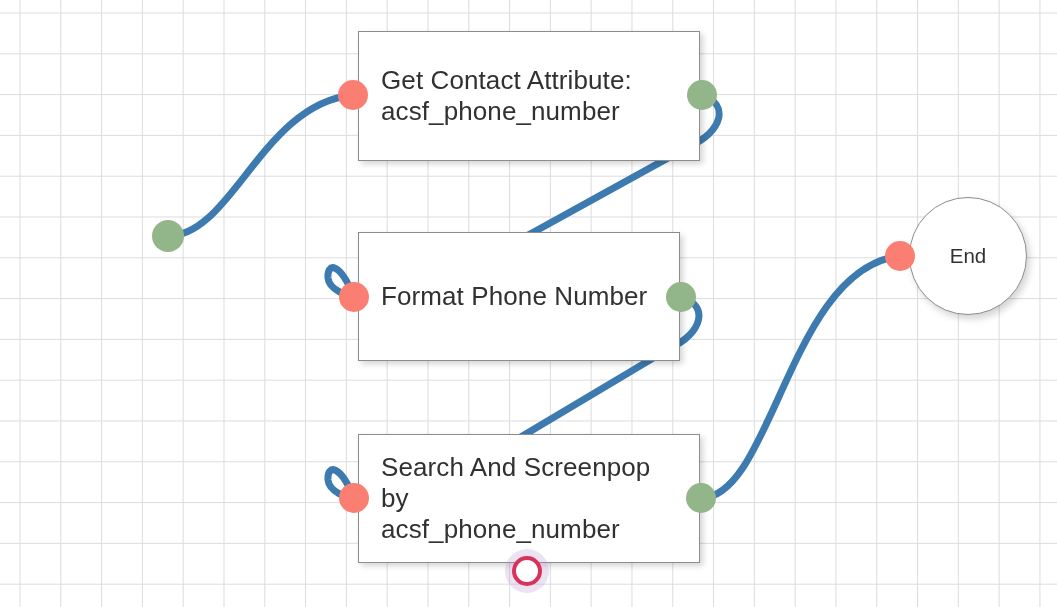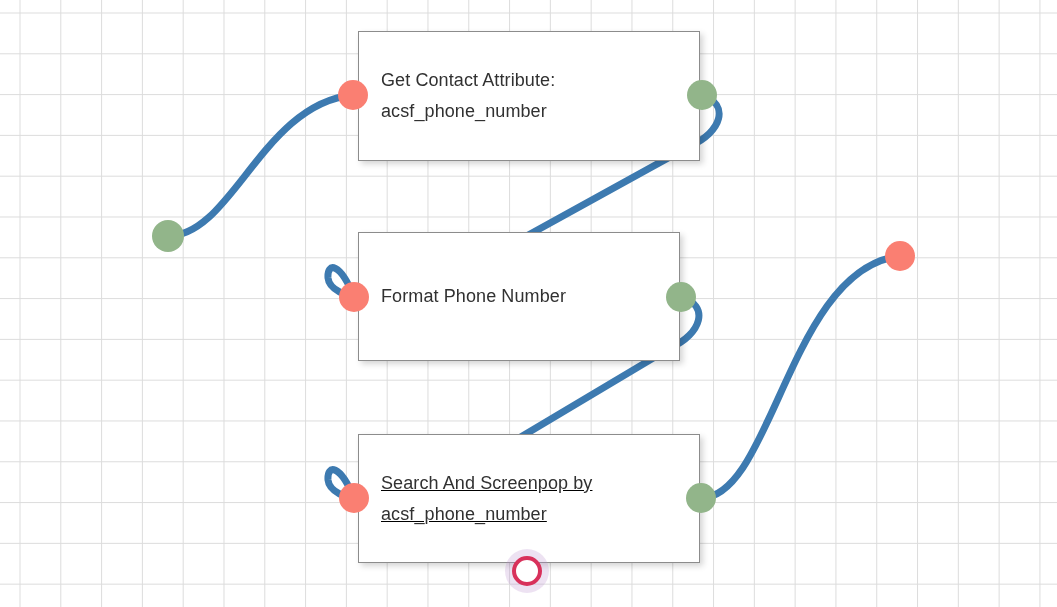--- a/index.html
+++ b/index.html
@@ -41,21 +41,21 @@
     box-sizing: border-box;
     background: #ffffff;
     border: 1.5px solid #8c8c8c;
     box-shadow: 3px 3px 6px rgba(0,0,0,0.17);
     z-index: 3;
     display: flex;
     align-items: center;
     padding: 0 22px;
   }
   .node-label {
-    font-size: 18px;
+    font-size: 26px;
     line-height: 31px;
     color: #313131;
     letter-spacing: 0.1px;
     text-align: left;
     white-space: pre-line;
   }
   .terminal-node {
     position: absolute;
     box-sizing: border-box;
     background: #ffffff;
@@ -118,26 +118,29 @@
   </div>
   <div class="port port-in" id="port-gca-in" style="left: 338px; top: 80px; width: 30px; height: 30px;"></div>
   <div class="port port-out" id="port-gca-out" style="left: 687px; top: 80px; width: 30px; height: 30px;"></div>
 
   <div class="node-box" id="node-format-phone-number" style="left: 358px; top: 232px; width: 322px; height: 129px;">
     <span class="node-label" style="width:100%;text-align:left;">Format Phone Number</span>
   </div>
   <div class="port port-in" id="port-fpn-in" style="left: 339px; top: 282px; width: 30px; height: 30px;"></div>
   <div class="port port-out" id="port-fpn-out" style="left: 666px; top: 282px; width: 30px; height: 30px;"></div>
 
-  <div class="node-box" id="node-search-and-screenpop" style="left: 358px; top: 434px; width: 342px; height: 129px; text-decoration: underline;">
+  <div class="node-box" id="node-search-and-screenpop" style="left: 358px; top: 434px; width: 342px; height: 129px;">
     <span class="node-label">Search And Screenpop by
 acsf_phone_number</span>
   </div>
   <div class="port port-in" id="port-sas-in" style="left: 339px; top: 483px; width: 30px; height: 30px;"></div>
   <div class="port port-out" id="port-sas-out" style="left: 686px; top: 483px; width: 30px; height: 30px;"></div>
 
+  <div class="terminal-node" id="node-end" style="left: 909px; top: 197px; width: 118px; height: 118px;">
+    <span class="terminal-label">End</span>
+  </div>
   <div class="port port-in" id="port-end-in" style="left: 885px; top: 241px; width: 30px; height: 30px;"></div>
 
   <div class="selection-marker" id="selection-marker" style="left: 505px; top: 549px; width: 44px; height: 44px;">
     <span class="ring" style="width: 30px; height: 30px;"></span>
   </div>
 
 </div>
 
 </body></html>

